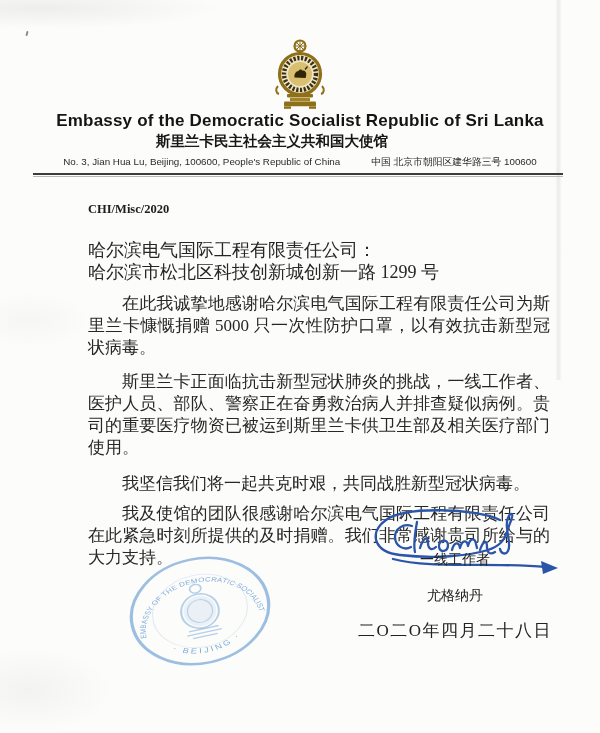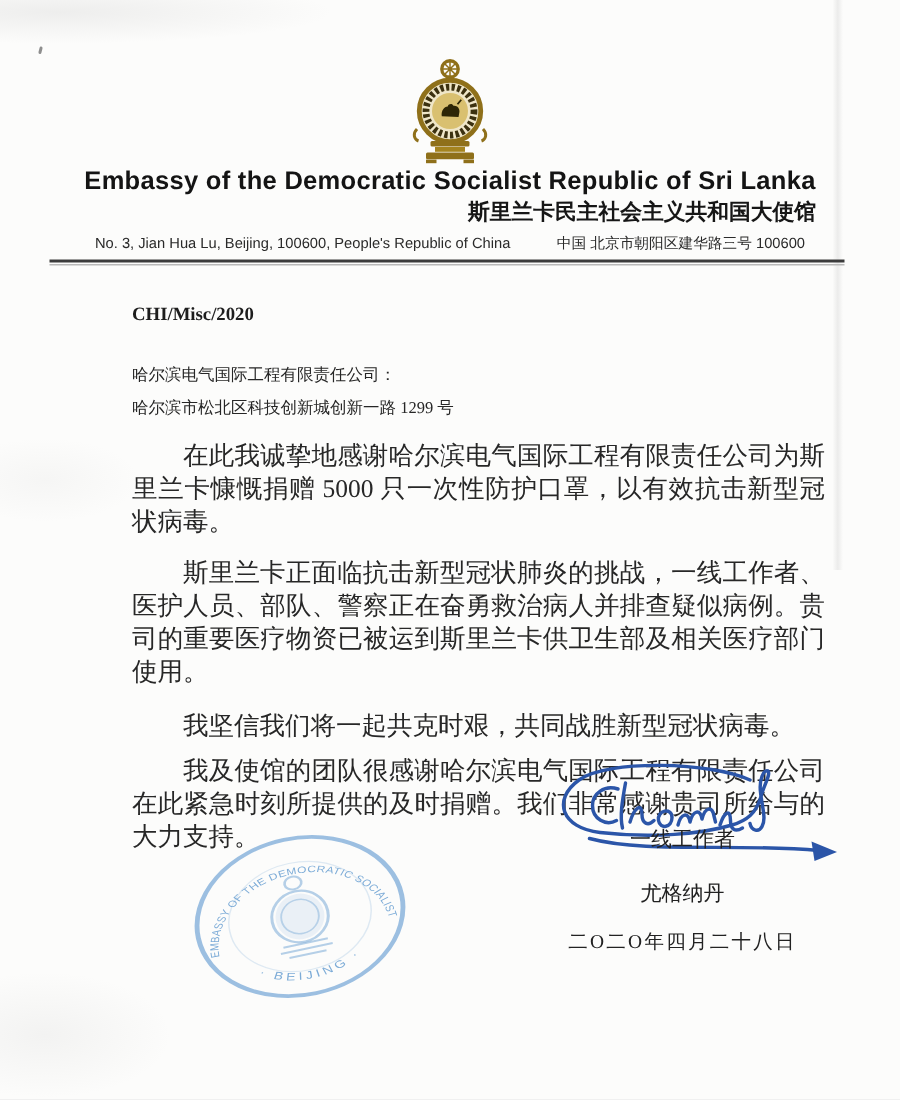--- a/index.html
+++ b/index.html
@@ -29,51 +29,51 @@
   }
   
   .emblem { position: absolute; left: 256px; top: 36px; width: 88px; height: 74px; }
   .title-en {
     position: absolute; top: 111px; left: 0; width: 600px;
     text-align: center; font-family: "Liberation Sans", "DejaVu Sans", sans-serif;
     font-size: 17px; font-weight: bold; color: #141414; letter-spacing: .2px;
   }
   .title-zh {
     position: absolute; top: 132px; left: 0; width: 544px;
-    text-align: right; font-size: 14.5px; font-weight: bold; color: #161616;
+    text-align: center; font-size: 14.5px; font-weight: bold; color: #161616;
   }
   .address {
     position: absolute; top: 156px; left: 0; width: 600px;
     text-align: center; font-family: "Liberation Sans", "DejaVu Sans", sans-serif;
     font-size: 9.8px; color: #2a2a2a;
   }
   .address .addr-zh { margin-left: 31px; }
   .rule {
     position: absolute; top: 173px; left: 33px; width: 530px; height: 4px;
     border-top: 2px solid #3c3c3c;
     border-bottom: 1px solid #b9b9b9;
   }
   
   .body-block { position: absolute; top: 202px; left: 88px; width: 462px; }
   .ref { font-size: 12.5px; font-weight: bold; color: #1d1d1d; }
-  .recipient { margin-top: 22px; font-size: 11px; line-height: 22px; }
+  .recipient { margin-top: 22px; font-size: 18px; line-height: 22px; }
   .para {
     font-size: 17px; line-height: 22px; text-indent: 2em;
     text-align: justify; color: #272727;
   }
   .para.p1 { margin-top: 10px; }
   .para.p2 { margin-top: 12px; }
   .para.p3 { margin-top: 8px; }
   .para.p4 { margin-top: 14px; }
   
   .signature { position: absolute; left: 360px; top: 506px; width: 210px; height: 80px; }
   .sig-block { position: absolute; left: 357px; top: 551px; width: 196px; text-align: center; }
   .sig-name { font-size: 14px; color: #222; }
   .sig-title { font-size: 14px; color: #222; margin-top: 18px; }
-  .sig-date { font-size: 13px; color: #222; margin-top: 14px; letter-spacing: 1.5px; }
+  .sig-date { font-size: 17px; color: #222; margin-top: 14px; letter-spacing: 1.5px; }
   
   .stamp { position: absolute; left: 120px; top: 552px; width: 160px; height: 120px; opacity: .85; }
   .stamp svg text { font-family: "Liberation Sans", "DejaVu Sans", sans-serif; }
 </style>
 </head>
 <body>
 
 <div class="page">
 
   <div class="crease-right"></div>

